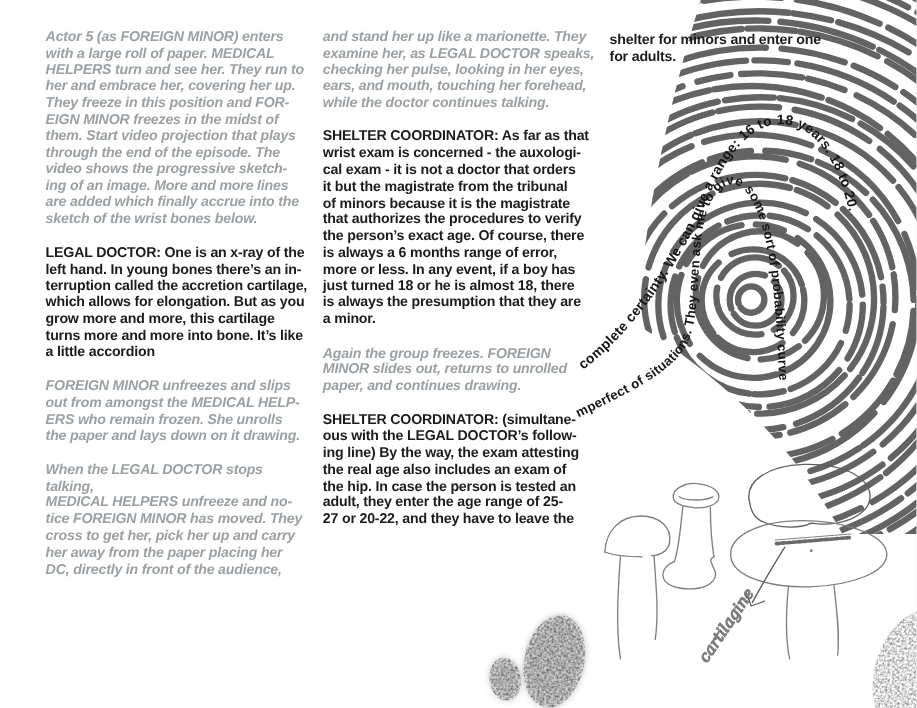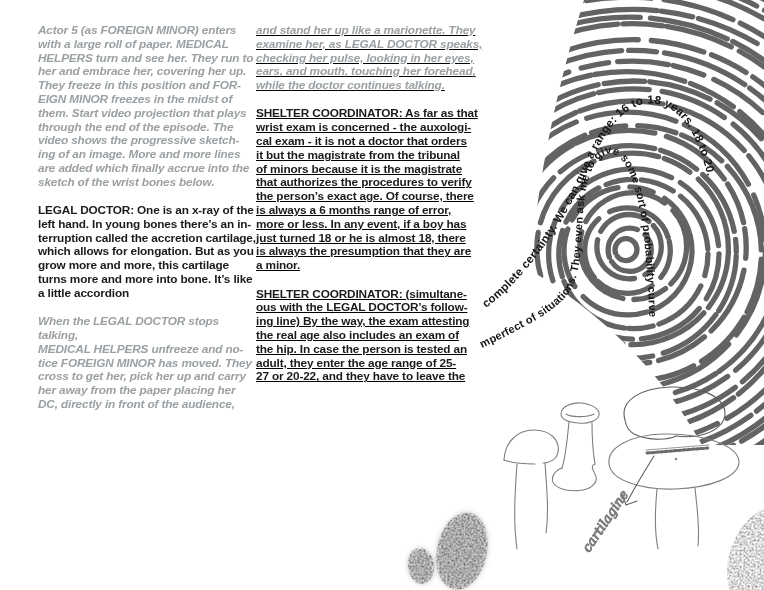--- a/index.html
+++ b/index.html
@@ -10,21 +10,21 @@
     overflow:hidden;
     font-family:"Liberation Sans", sans-serif;
   }
   .col{
     position:absolute;top:24px;
     font-size:11.8px;line-height:13.8px;
     letter-spacing:-0.15px;
     z-index:2;
   }
   .col1{left:38px;width:224px;}
-  .col2{left:256px;width:231px;text-decoration:underline;}
+  .col2{left:269px;width:231px;}
   .col3{left:508px;width:205px;top:27px;}
   .para{margin:0 0 14.5px 0;}
   .para:last-child{margin-bottom:0;}
   .dialog{color:#1b1b1b;font-weight:bold;}
   .stage{color:#9aa0a3;font-weight:bold;font-style:italic;}
   .fp-svg{position:absolute;top:0;right:0;z-index:1;}
   .fp-svg .ridges circle{fill:none;stroke:#636363;stroke-width:5.3;stroke-linecap:round;}
   .arc-text{font-family:"Liberation Sans",sans-serif;font-weight:bold;fill:#161616;}
   .arc-outer{font-size:11.6px;letter-spacing:0.2px;}
   .arc-inner{font-size:11px;letter-spacing:0.2px;}
@@ -81,29 +81,34 @@
       <textPath href="#arcA">complete certainty. We can give a range: 16 to 18 years. 18 to 20.</textPath>
     </text>
     <text class="arc-text arc-inner">
       <textPath href="#arcB">mperfect of situations. They even ask me to give some sort of probability curve</textPath>
     </text>
   </svg>
 
   <div class="col col1">
     <p class="para stage">Actor 5 (as FOREIGN MINOR) enters<br>with a large roll of paper. MEDICAL<br>HELPERS turn and see her. They run to<br>her and embrace her, covering her up.<br>They freeze in this position and FOR-<br>EIGN MINOR freezes in the midst of<br>them. Start video projection that plays<br>through the end of the episode. The<br>video shows the progressive sketch-<br>ing of an image. More and more lines<br>are added which finally accrue into the<br>sketch of the wrist bones below.</p>
     <p class="para dialog">LEGAL DOCTOR: One is an x-ray of the<br>left hand. In young bones there’s an in-<br>terruption called the accretion cartilage,<br>which allows for elongation. But as you<br>grow more and more, this cartilage<br>turns more and more into bone. It’s like<br>a little accordion</p>
+    <p class="para stage">FOREIGN MINOR unfreezes and slips<br>out from amongst the MEDICAL HELP-<br>ERS who remain frozen. She unrolls<br>the paper and lays down on it drawing.</p>
     <p class="para stage">When the LEGAL DOCTOR stops talking,<br>MEDICAL HELPERS unfreeze and no-<br>tice FOREIGN MINOR has moved. They<br>cross to get her, pick her up and carry<br>her away from the paper placing her<br>DC, directly in front of the audience,</p>
   </div>
 
   <div class="col col2">
     <p class="para stage">and stand her up like a marionette. They<br>examine her, as LEGAL DOCTOR speaks,<br>checking her pulse, looking in her eyes,<br>ears, and mouth, touching her forehead,<br>while the doctor continues talking.</p>
     <p class="para dialog">SHELTER COORDINATOR: As far as that<br>wrist exam is concerned - the auxologi-<br>cal exam - it is not a doctor that orders<br>it but the magistrate from the tribunal<br>of minors because it is the magistrate<br>that authorizes the procedures to verify<br>the person’s exact age. Of course, there<br>is always a 6 months range of error,<br>more or less. In any event, if a boy has<br>just turned 18 or he is almost 18, there<br>is always the presumption that they are<br>a minor.</p>
+    <p class="para stage">Again the group freezes. FOREIGN<br>MINOR slides out, returns to unrolled<br>paper, and continues drawing.</p>
     <p class="para dialog">SHELTER COORDINATOR: (simultane-<br>ous with the LEGAL DOCTOR’s follow-<br>ing line) By the way, the exam attesting<br>the real age also includes an exam of<br>the hip. In case the person is tested an<br>adult, they enter the age range of 25-<br>27 or 20-22, and they have to leave the</p>
   </div>
 
+  <div class="col col3">
+    <p class="para dialog">shelter for minors and enter one<br>for adults.</p>
+  </div>
 
   <svg class="art-svg" width="764" height="590" viewBox="0 0 764 590" xmlns="http://www.w3.org/2000/svg">
     <defs>
       <filter id="soft">
           <feGaussianBlur stdDeviation="2.6"></feGaussianBlur>
         </filter>
       <filter id="speck" x="-20%" y="-20%" width="140%" height="140%">
         <feTurbulence type="fractalNoise" baseFrequency="0.5" numOctaves="3" seed="4" result="n"></feTurbulence>
         <feColorMatrix in="n" type="matrix" values="0 0 0 0 0.17  0 0 0 0 0.17  0 0 0 0 0.17  0 0 0 2.2 -0.75"></feColorMatrix>
         <feComposite operator="in" in2="SourceGraphic"></feComposite>

